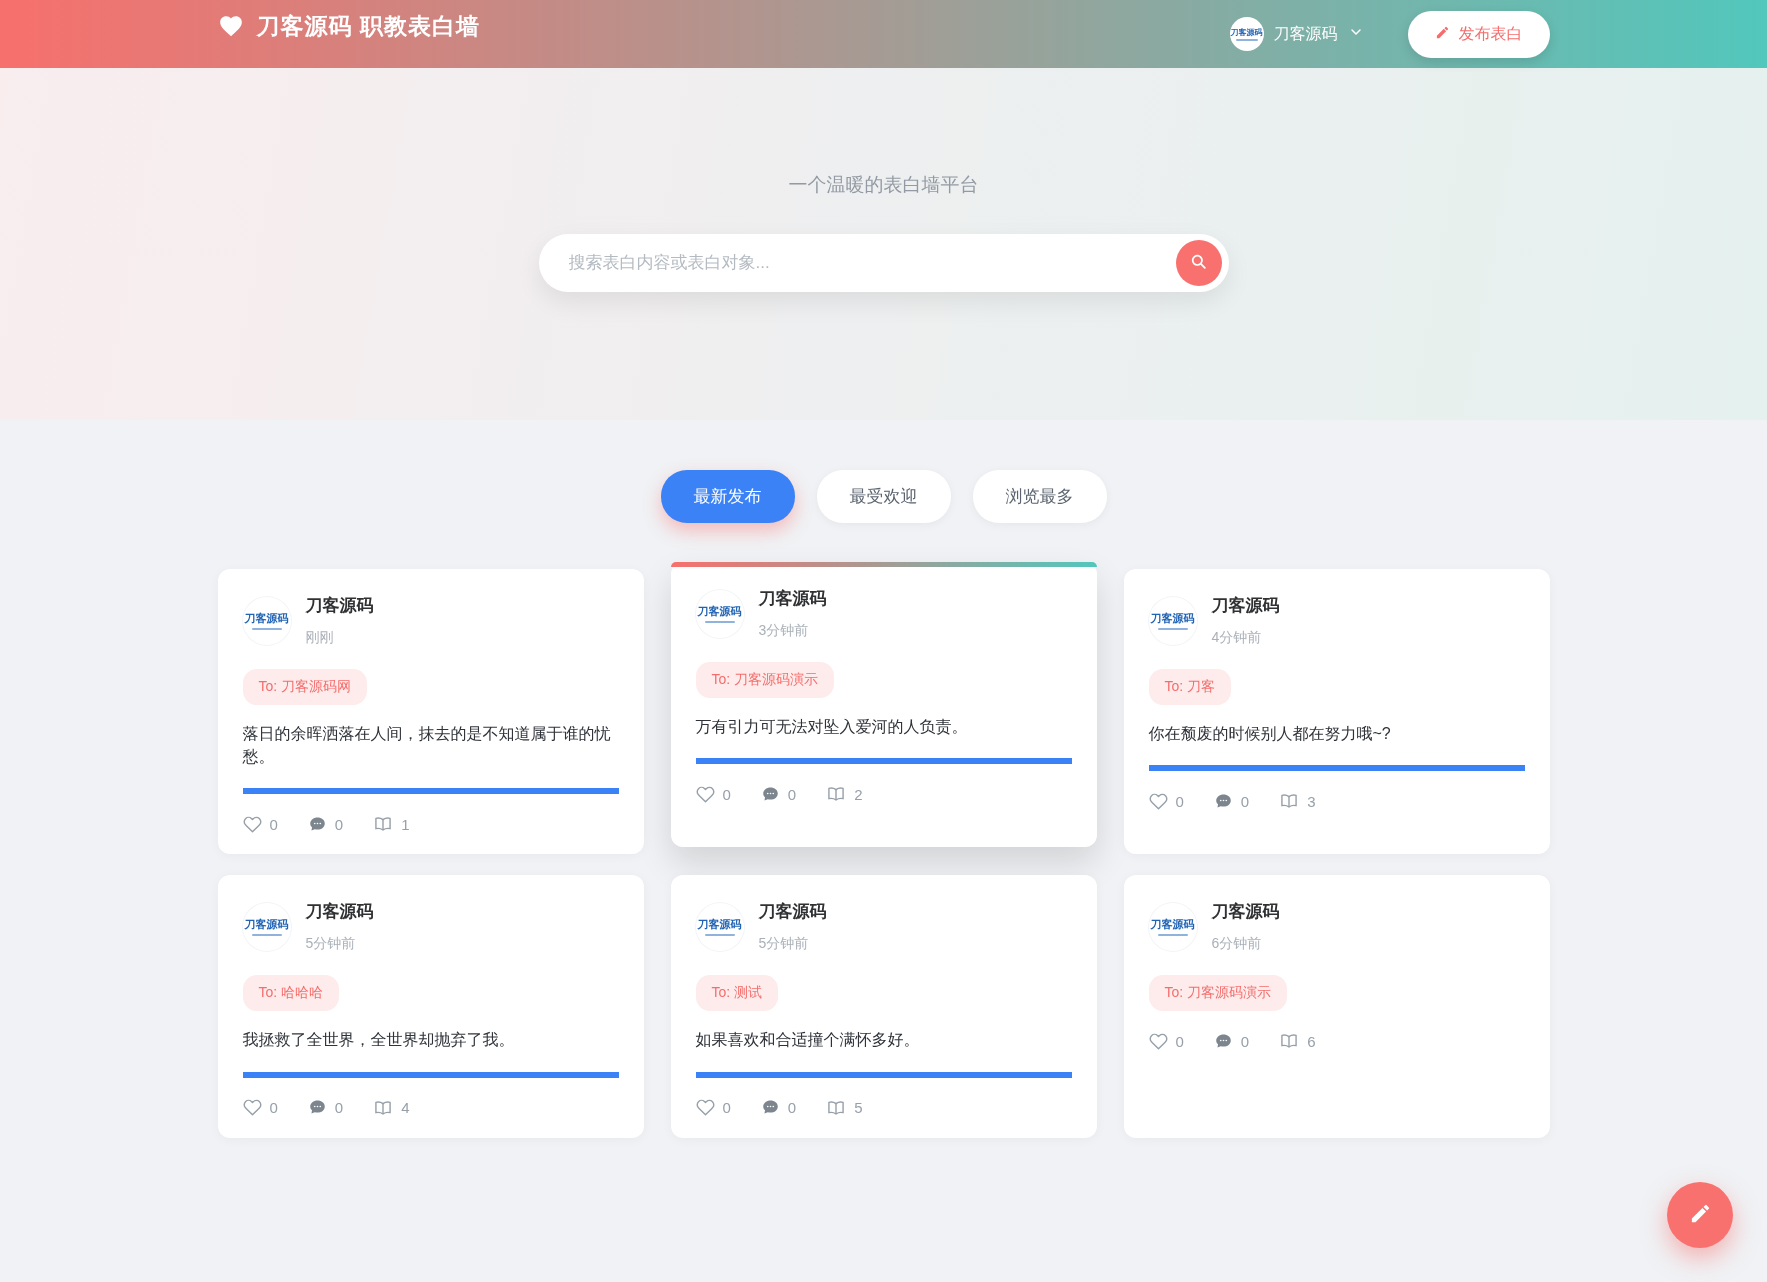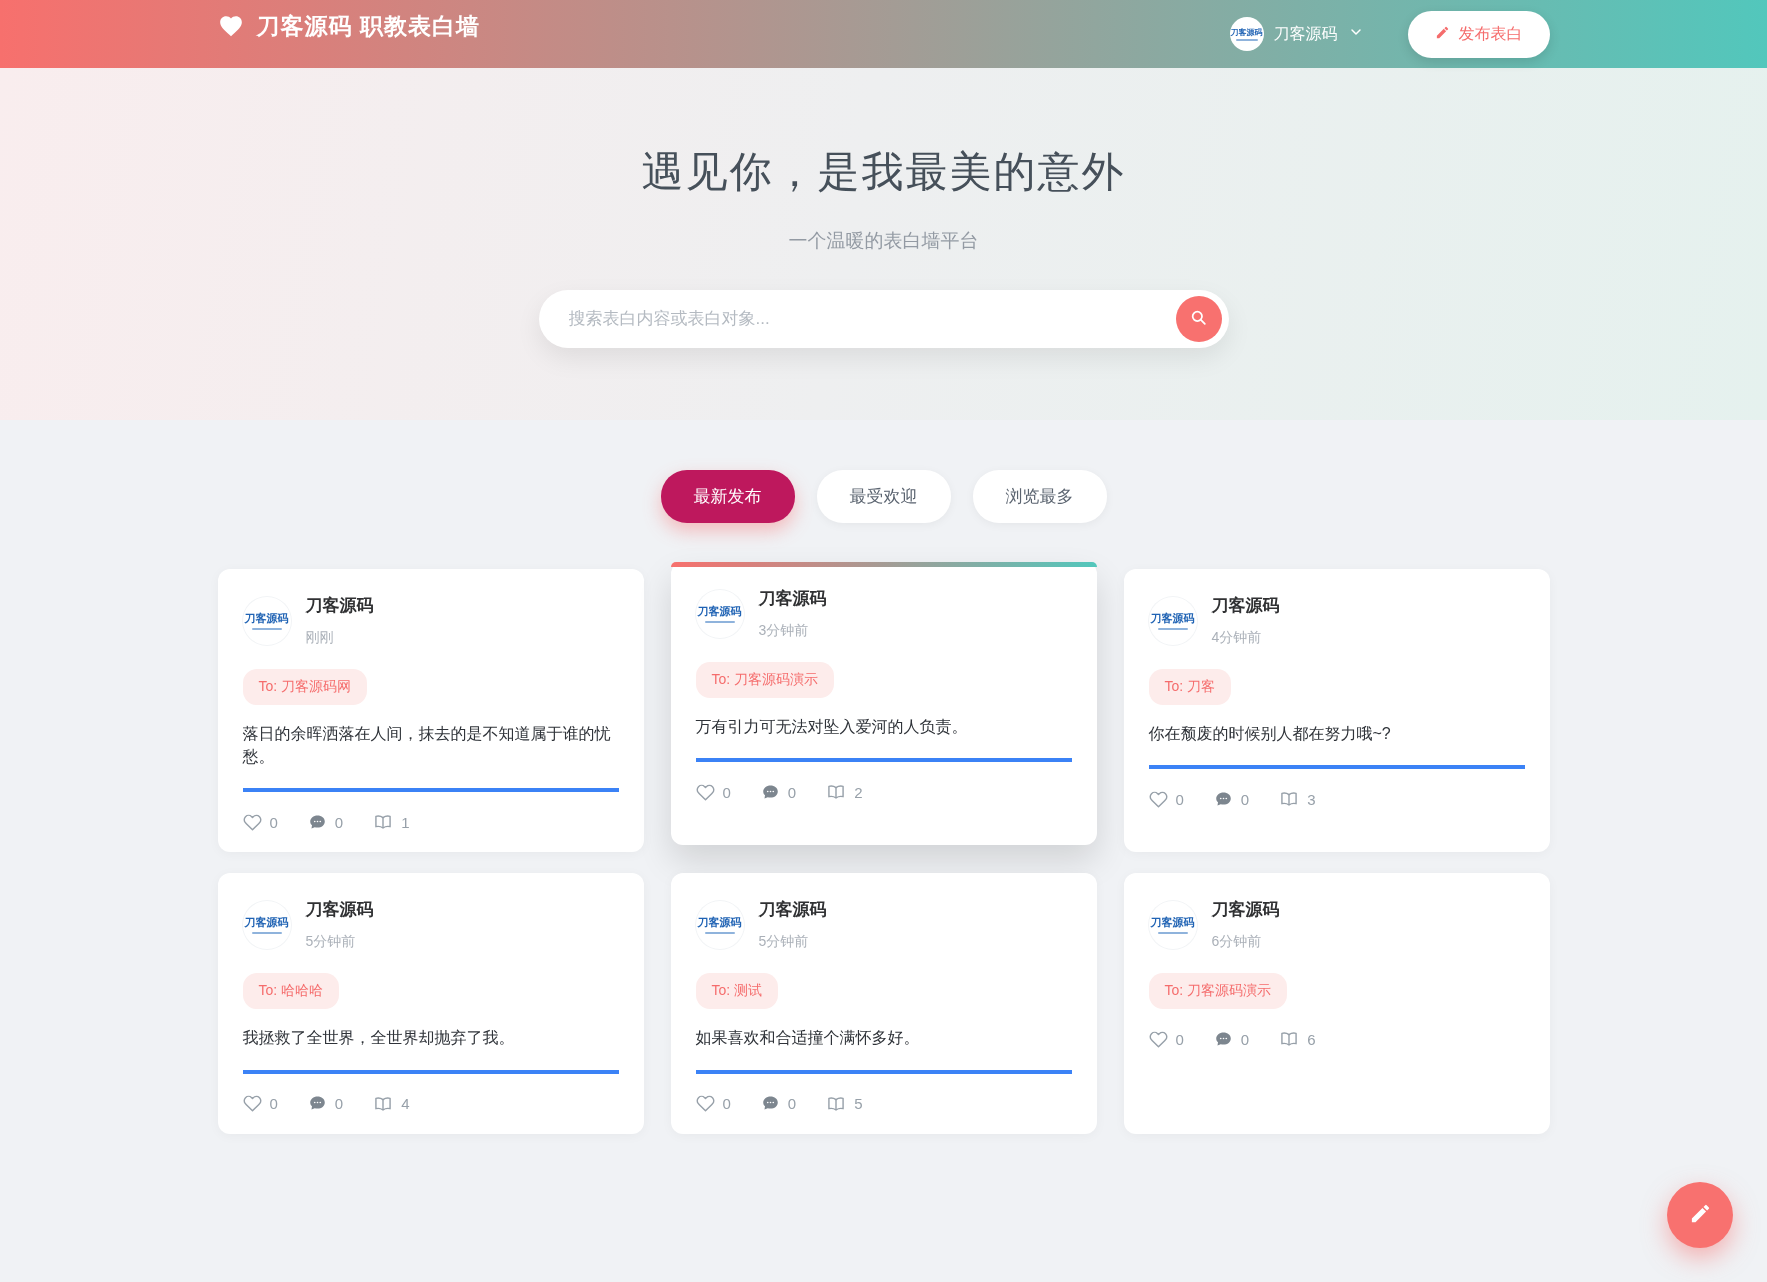--- a/index.html
+++ b/index.html
@@ -73,21 +73,21 @@
 
   
   .main { height:862px; background:#f0f2f5; padding-top:50px; }
   .tabs { display:flex; justify-content:center; gap:22px; }
   .tab {
     background:#fff; color:#5b6470; border:none; cursor:pointer;
     border-radius:26px; padding:15px 33px; font-size:17px;
     box-shadow:0 2px 10px rgba(0,0,0,.05); font-family:inherit;
   }
   .tab.active {
-    background:#be185d; color:#fff;
+    background:#3b82f6; color:#fff;
     box-shadow:0 8px 18px rgba(248,113,111,.42);
   }
 
   .grid {
     width:1332px; margin:46px auto 0;
     display:grid; grid-template-columns:repeat(3,1fr);
     gap:21px 27px; align-items:stretch;
   }
   .post-card {
     background:#fff; border-radius:12px; padding:25px 25px 20px;
@@ -115,21 +115,21 @@
   .author-name { font-size:17px; font-weight:bold; color:#303133; }
   .post-time { margin-top:12px; font-size:14px; color:#aab0b8; }
 
   .to-badge {
     align-self:flex-start; margin-top:22px;
     background:#fdeceb; color:#f56c6c;
     font-size:14px; padding:9px 16px; border-radius:14px;
   }
   .post-content {
     margin-top:17px; font-size:16px; color:#2f3339; line-height:1.45;
-    padding-bottom:20px; border-bottom:4px solid #3b82f6;
+    padding-bottom:20px; border-bottom:6px solid #3b82f6;
   }
   .post-stats {
     margin-top:20px; display:flex; align-items:center; gap:30px;
     color:#97a0a9; font-size:15px;
   }
   .stat { display:flex; align-items:center; gap:8px; background:none; border:none; color:#97a0a9; font-size:15px; font-family:inherit; cursor:pointer; padding:0; }
   .stat svg { display:block; }
   .stat.views { cursor:default; }
   .stat .bubble { color:#7d868f; }
 
@@ -176,21 +176,20 @@
                 <path d="M3 17.25V21h3.75L17.81 9.94l-3.75-3.75L3 17.25zM20.71 7.04a.996.996 0 0 0 0-1.41l-2.34-2.34a.996.996 0 0 0-1.41 0l-1.83 1.83 3.75 3.75 1.83-1.83z"></path>
               </svg>
           </span>
           <span>发布表白</span>
         </button>
       </div>
     </div>
   </header>
 
   <section class="hero">
-    <h1 class="hero-title">遇见你，是我最美的意外</h1>
     <p class="hero-sub">一个温暖的表白墙平台</p>
     <div class="search-wrap">
       <input class="search-input" type="text" placeholder="搜索表白内容或表白对象..." style="">
       <button class="search-btn">
         <span>
           <svg width="20" height="20" viewBox="0 0 24 24" fill="none" stroke="#ffffff" stroke-width="2.1" stroke-linecap="round">
               <circle cx="10" cy="10" r="5.6"></circle>
               <path d="M14.3 14.3L19 19"></path>
             </svg>
         </span>

